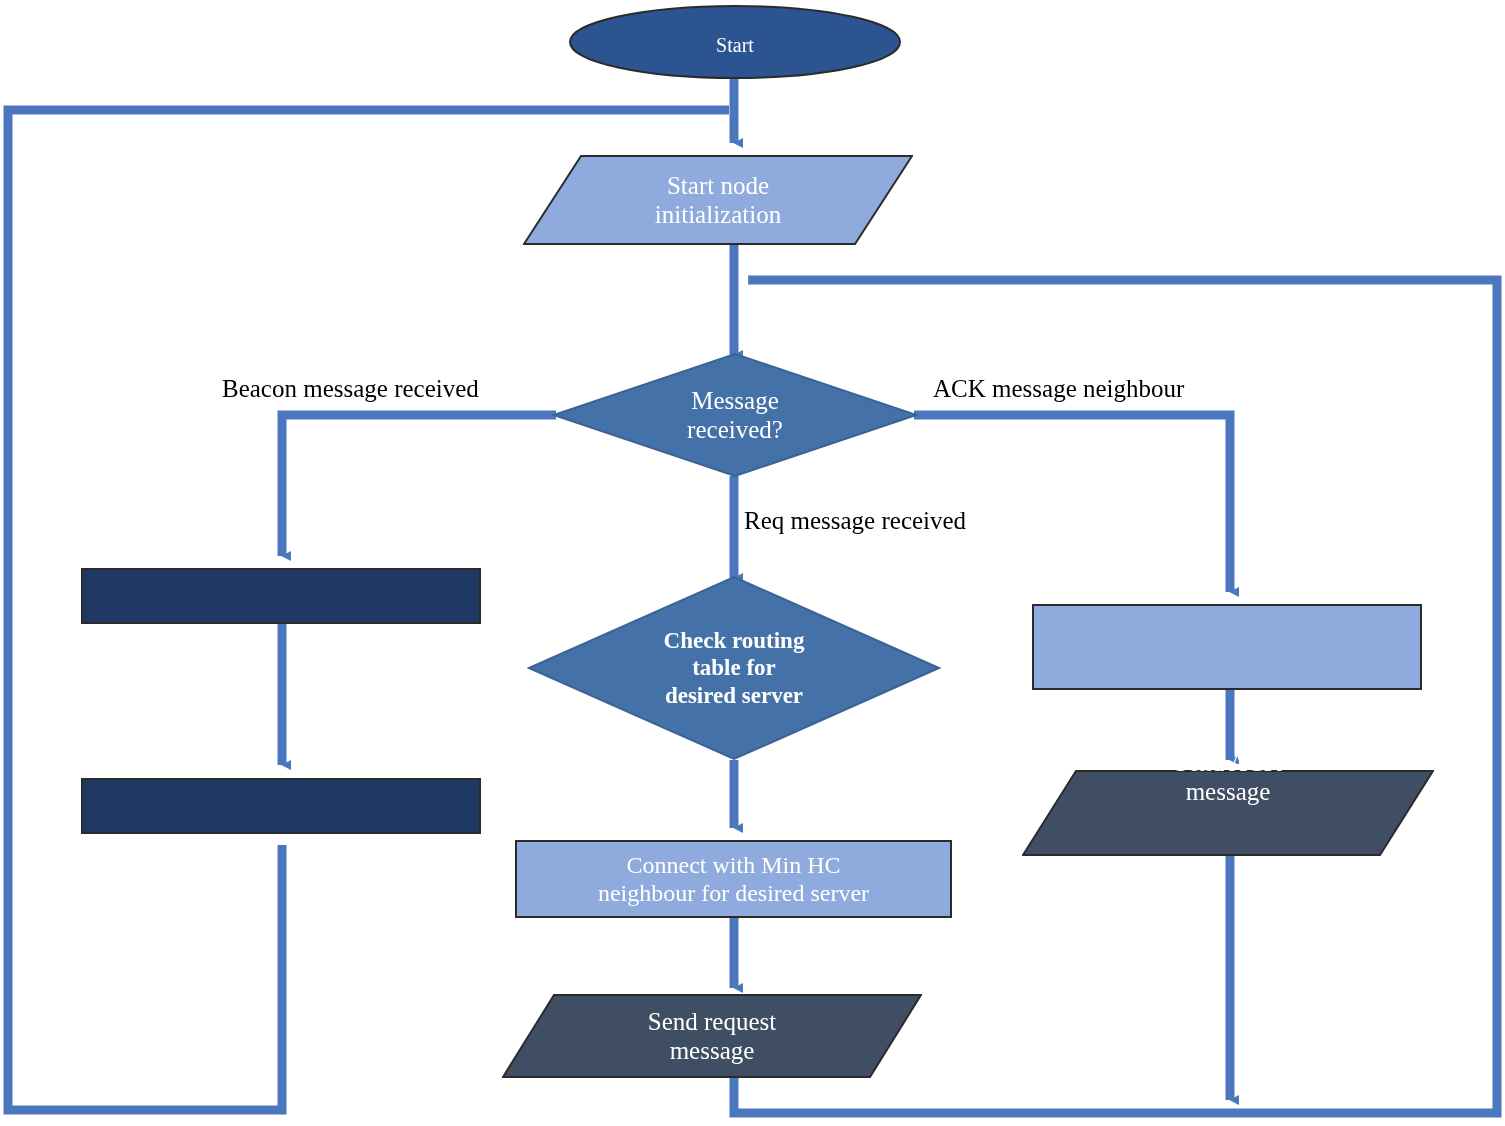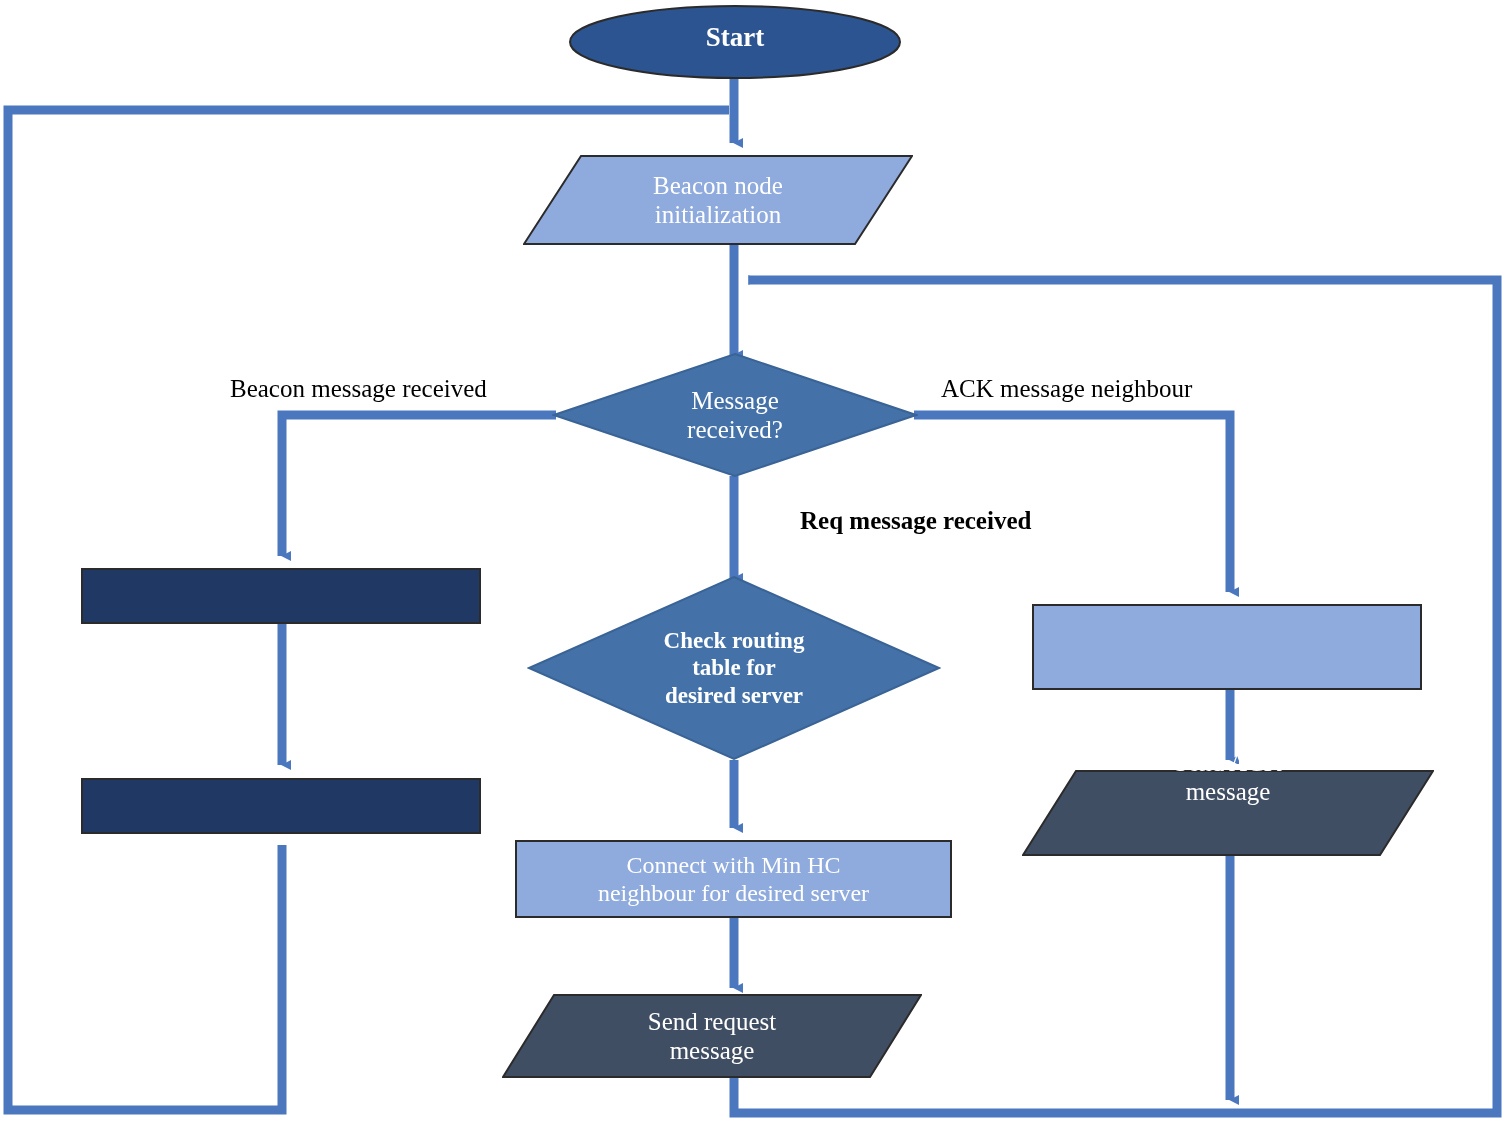--- a/index.html
+++ b/index.html
@@ -35,21 +35,20 @@
     line-height: 1.18;
     pointer-events: none;
     white-space: pre-line;
   }
   .edge-label {
     position: absolute;
     color: #000000;
     font-size: 25px;
     line-height: 1.1;
     white-space: nowrap;
-    margin-left: 8px;
   }
 </style>
 </head>
 <body>
 
 <div id="canvas">
 
   <svg id="flow-svg" viewBox="0 0 1505 1126">
     <defs>
       <marker id="arrow-down" markerWidth="12" markerHeight="12" refX="5" refY="9.2" orient="auto" markerUnits="userSpaceOnUse">
@@ -85,26 +84,26 @@
       <path d="M734,1075 L734,1113 L1497,1113 L1497,280 L749,280" marker-end="url(#arrow-left)"></path>
 
       <path d="M282,845 L282,1110 L8,1110 L8,110 L729,110"></path>
 
     </g>
   </svg>
 
   <svg style="position:absolute;left:568px;top:4px;width:334px;height:76px;" viewBox="0 0 334 76">
     <ellipse cx="167" cy="38" rx="165" ry="36" fill="#2C5490" stroke="#2B2B2B" stroke-width="2"></ellipse>
   </svg>
-  <div class="node-label" style="left:568px;top:0;width:334px;height:76px;font-size:27px;font-weight:bold;">Start</div>
+  <div class="node-label" style="left:568px;top:8px;width:334px;height:76px;font-size:20px;">Start</div>
 
   <svg style="position:absolute;left:523px;top:155px;width:390px;height:90px;" viewBox="0 0 390 90">
     <polygon points="58,1 389,1 332,89 1,89" fill="#8FAADC" stroke="#2B2B2B" stroke-width="2"></polygon>
   </svg>
-  <div class="node-label" style="left:523px;top:155px;width:390px;height:90px;font-size:25px;">Beacon node
+  <div class="node-label" style="left:523px;top:155px;width:390px;height:90px;font-size:25px;">Start node
 initialization</div>
 
   <svg style="position:absolute;left:552px;top:352px;width:366px;height:126px;" viewBox="0 0 366 126">
     <polygon points="183,2 364,63 183,124 2,63" fill="#4472A8" stroke="#3A6396" stroke-width="2"></polygon>
   </svg>
   <div class="node-label" style="left:552px;top:352px;width:366px;height:126px;font-size:25px;">Message
 received?</div>
 
   <div style="position:absolute;left:81px;top:568px;width:400px;height:56px;background:#1F3864;border:2px solid #2B2B2B;box-sizing:border-box;"></div>
 
@@ -132,15 +131,15 @@
   <svg style="position:absolute;left:1022px;top:770px;width:412px;height:86px;" viewBox="0 0 412 86">
     <polygon points="54,1 411,1 358,85 1,85" fill="#404E63" stroke="#2B2B2B" stroke-width="2"></polygon>
   </svg>
   <div class="node-label" style="left:1022px;top:734px;width:412px;height:86px;font-size:25px;">Send ACK
 message</div>
 
   <div class="edge-label" style="left:222px;top:375px;">Beacon message received</div>
 
   <div class="edge-label" style="left:933px;top:375px;">ACK message neighbour</div>
 
-  <div class="edge-label" style="left:792px;top:507px;font-weight:bold;">Req message received</div>
+  <div class="edge-label" style="left:744px;top:507px;">Req message received</div>
 
 </div>
 
 </body></html>

